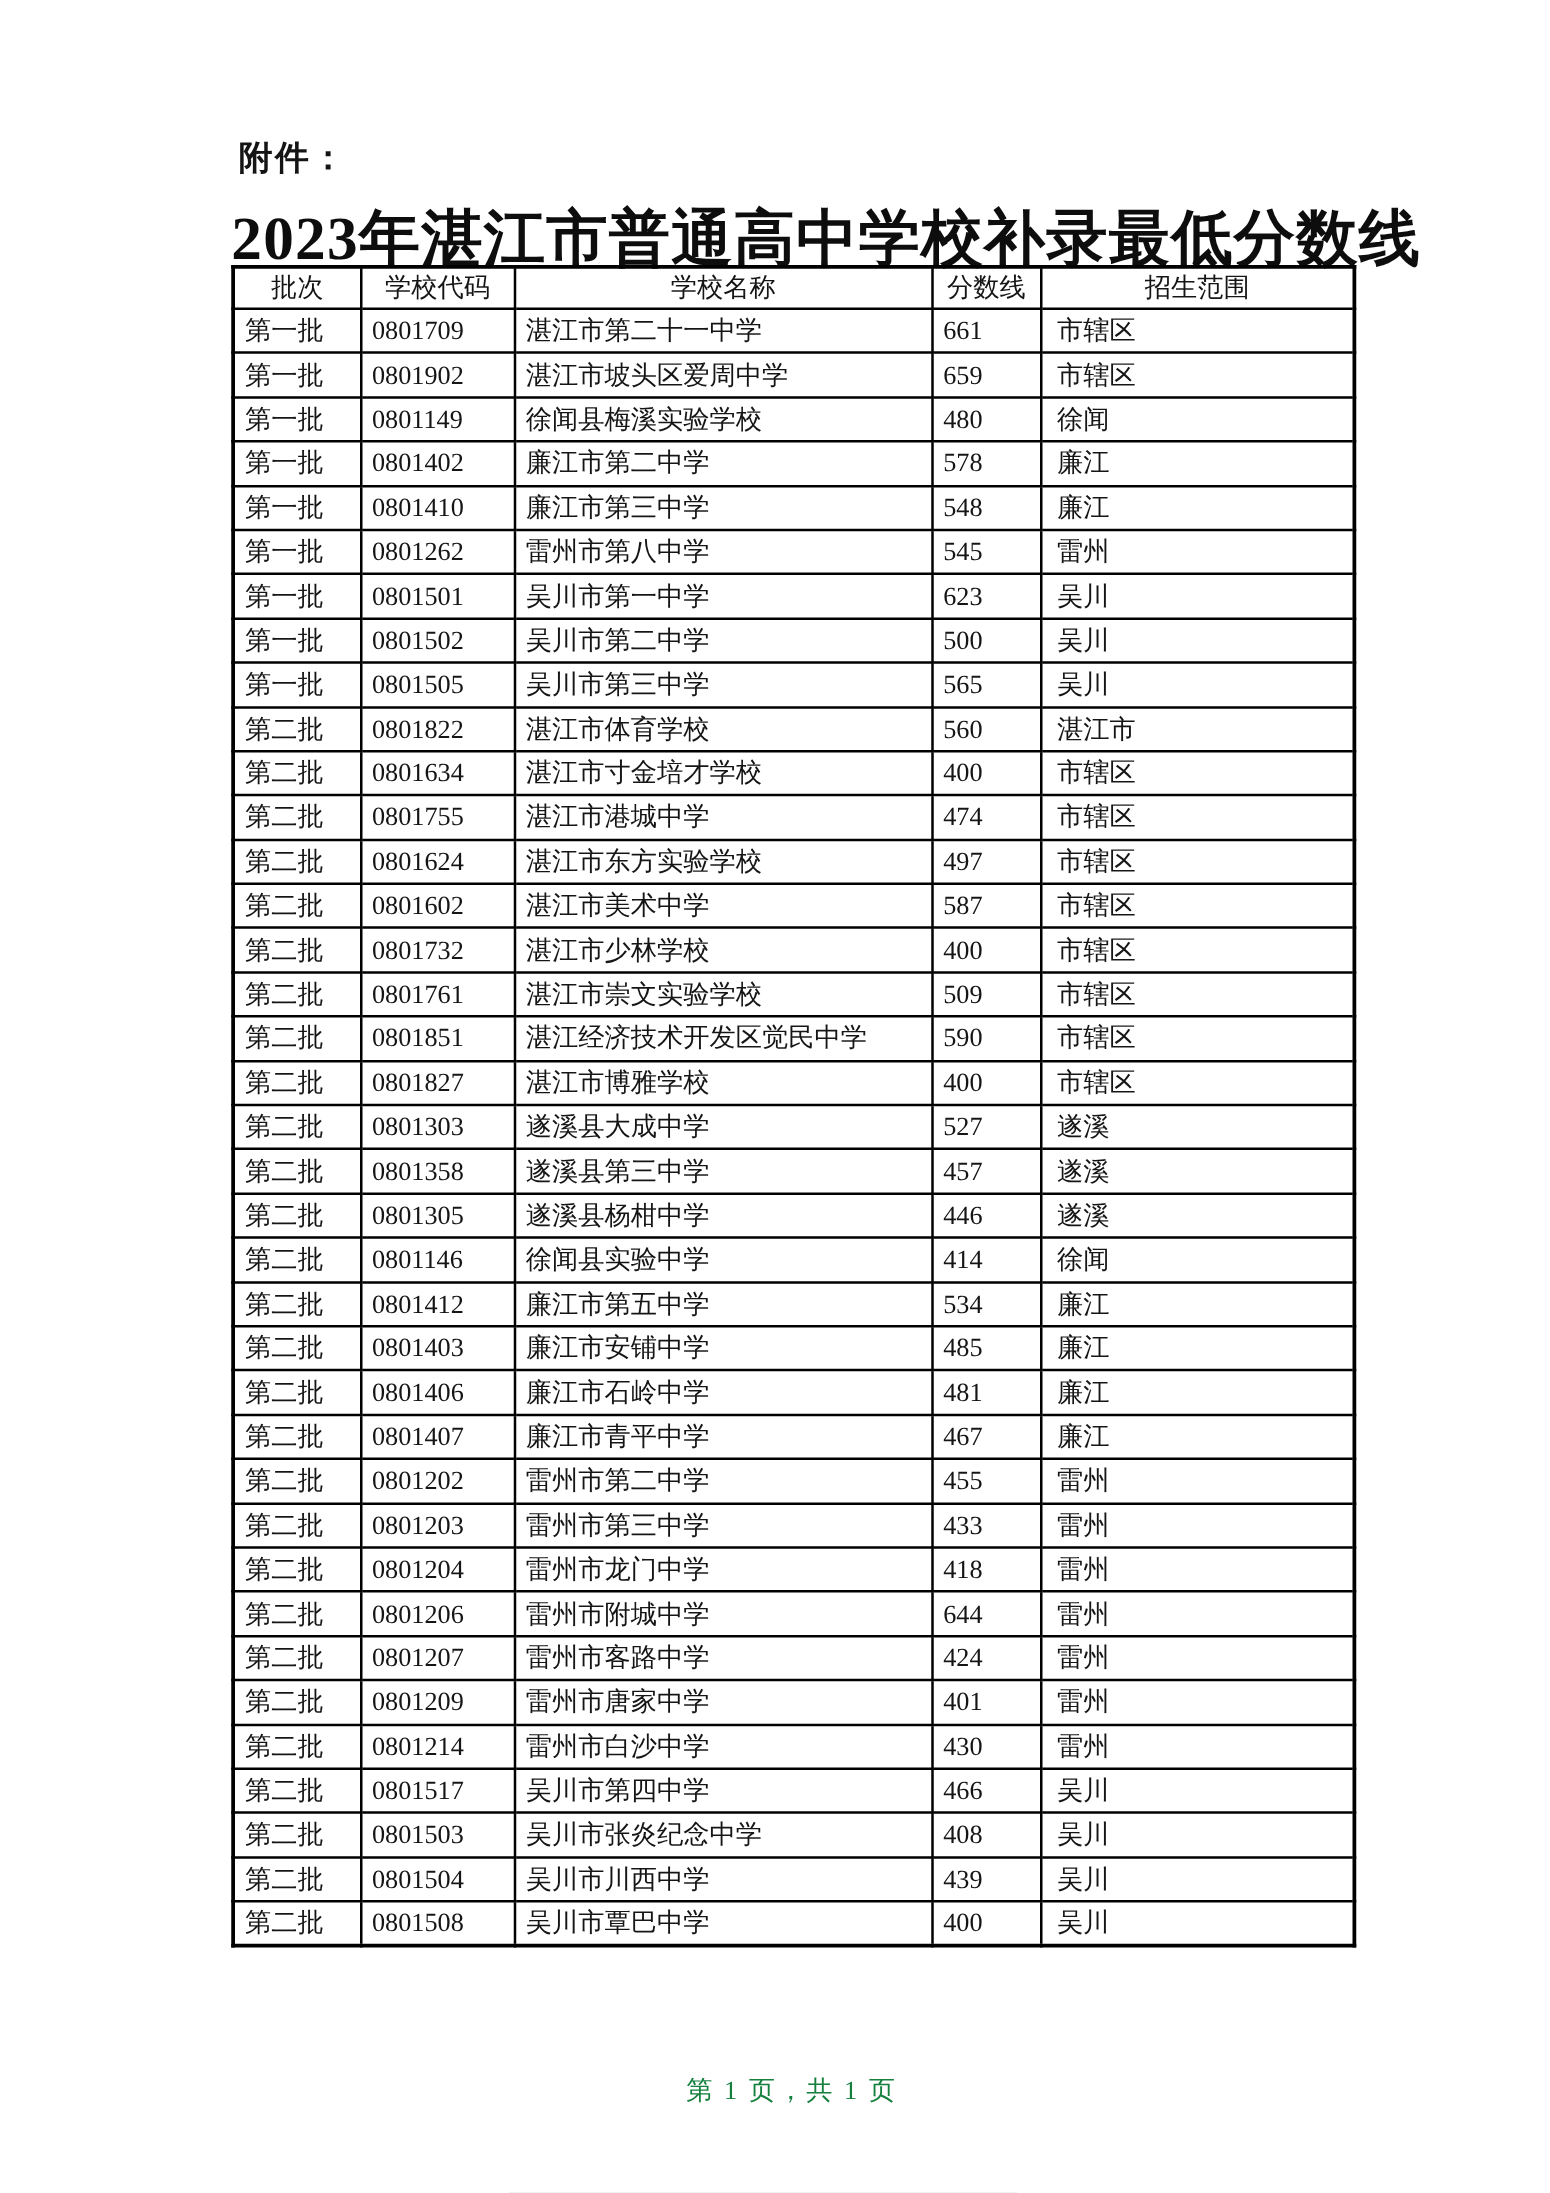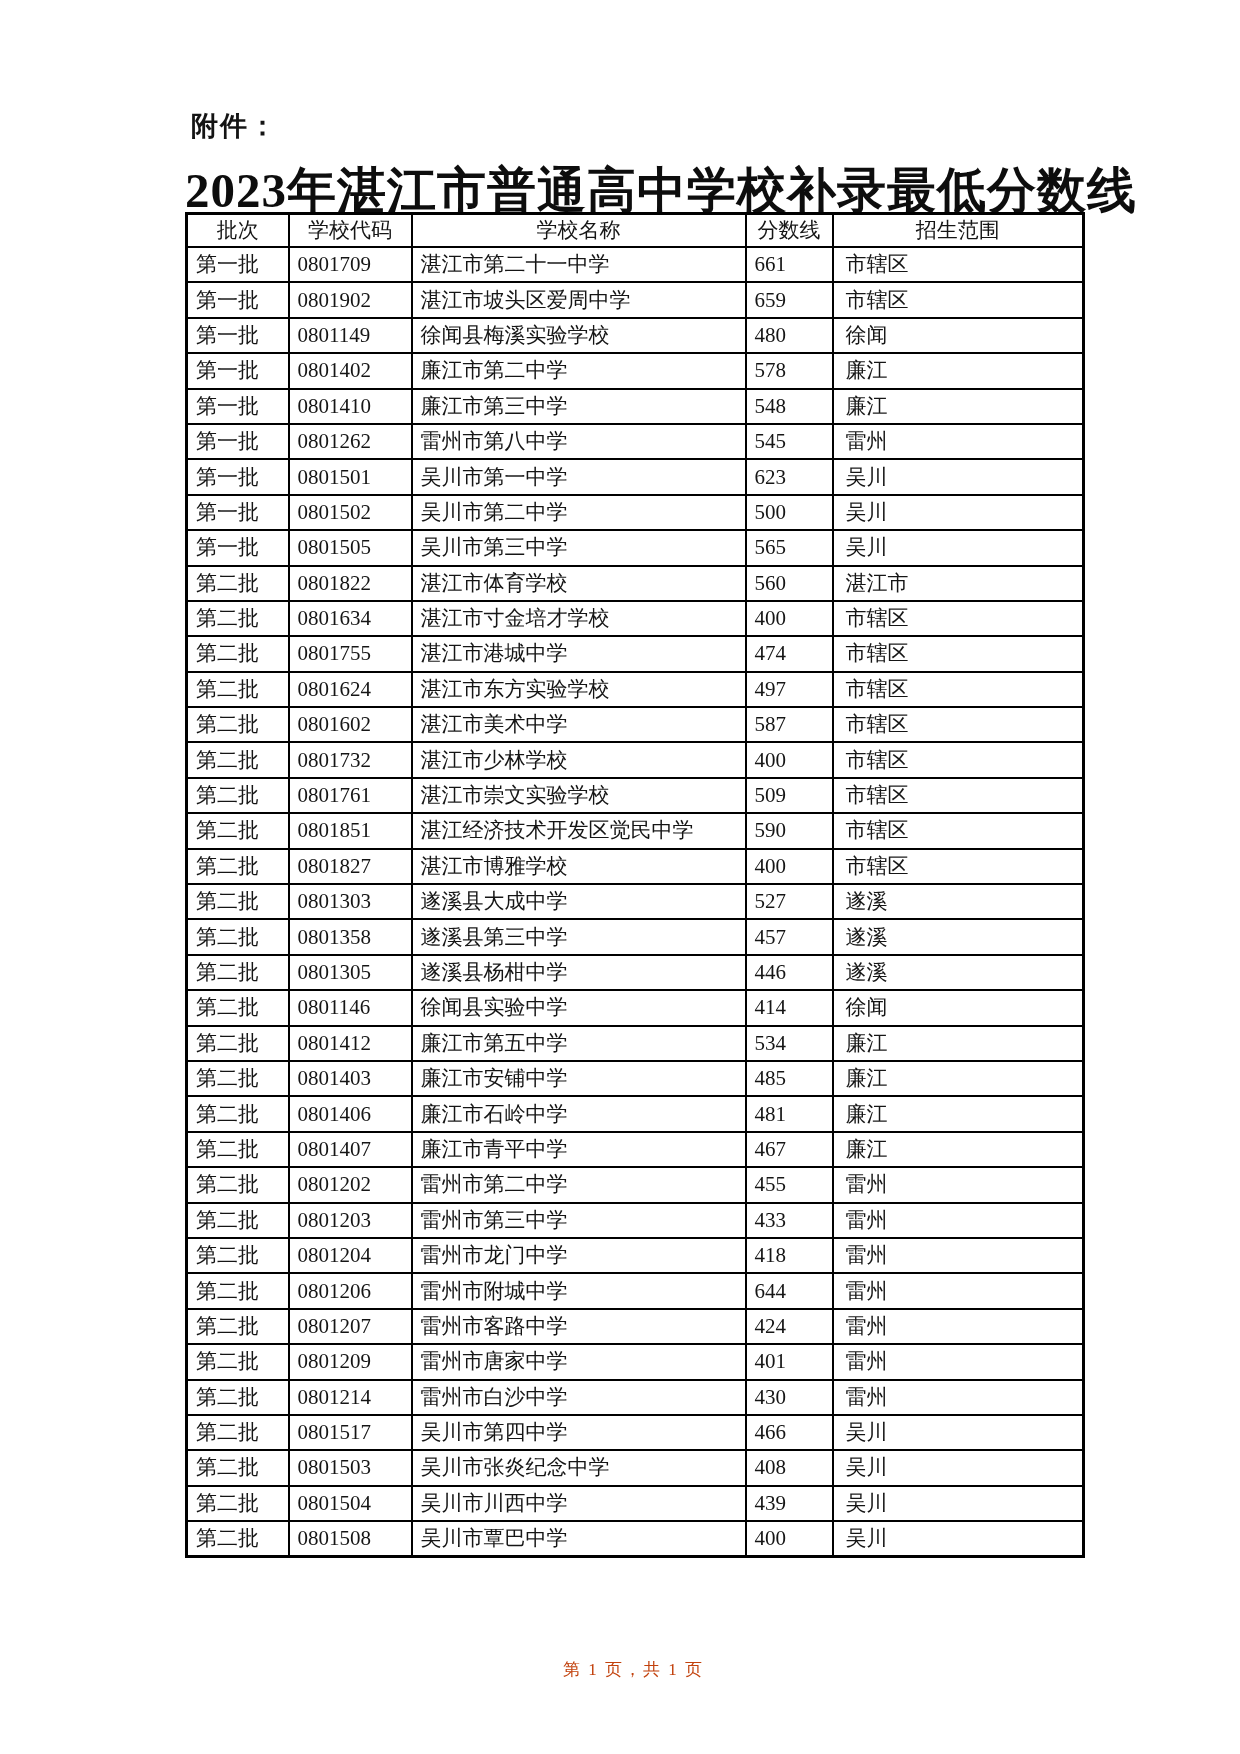--- a/index.html
+++ b/index.html
@@ -70,23 +70,23 @@
     padding: 0 0 0 8px;
   }
   .score-table td.c2 { padding-left: 8px; }
   .score-table td.c4 { padding-left: 12px; }
   .footer {
     position: absolute;
     left: 185px;
     top: 1658px;
     width: 897px;
     text-align: center;
-    font-size: 17px;
+    font-size: 21px;
     letter-spacing: 2px;
-    color: #c2410c;
+    color: #15803d;
   }
 </style>
 </head>
 <body>
 
 <div class="page">
 
   <div class="attachment">附件：</div>
 
   <div class="doc-title">2023年湛江市普通高中学校补录最低分数线</div>

